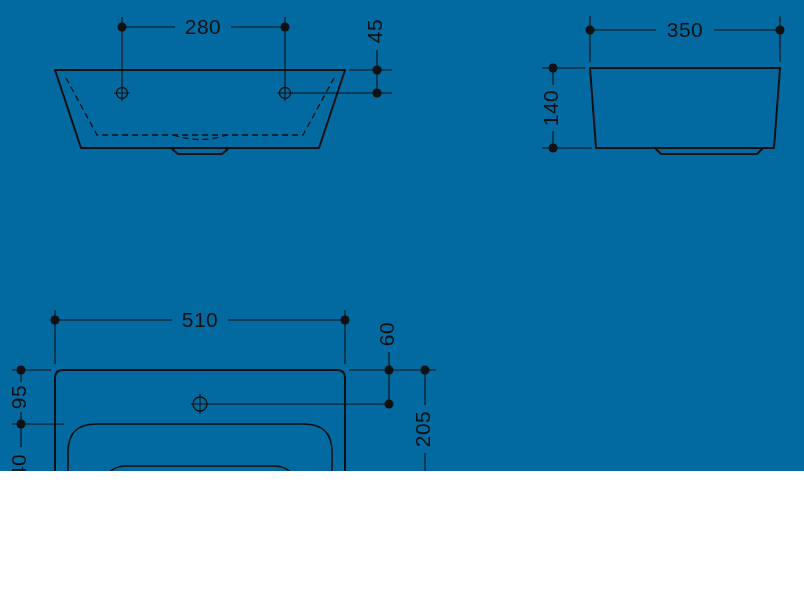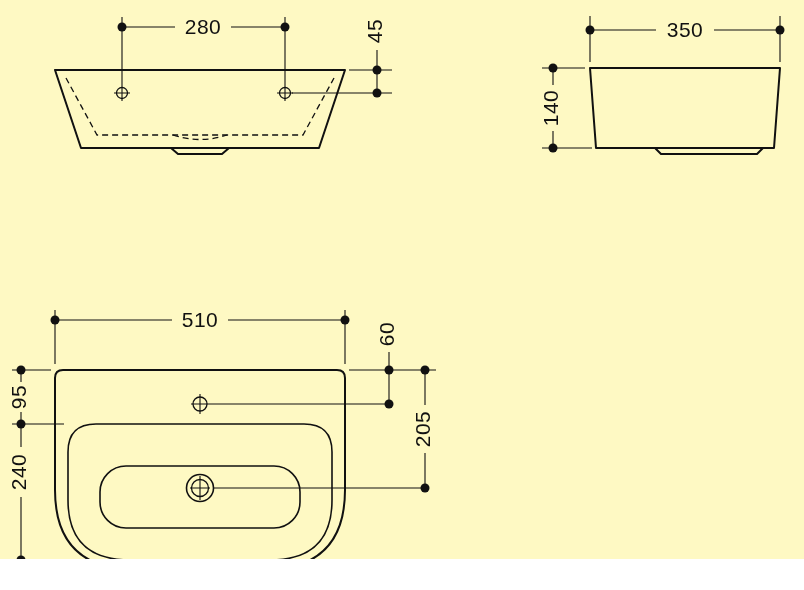--- a/index.html
+++ b/index.html
@@ -1,19 +1,19 @@
 <!DOCTYPE html>
 <html><head>
 <meta charset="utf-8">
 <style>
   html,body{margin:0;padding:0;background:#ffffff;}
   .canvas{
     position:relative;
-    width:804px;height:559px;
-    background:#fef9c3;
+    width:804px;height:471px;
+    background:#0369a1;
     font-family:"Liberation Sans", sans-serif;
     overflow:hidden;
   }
   svg{display:block;}
   .dim-label{
     font-family:"Liberation Sans", sans-serif;
     font-size:21px;
     fill:#111111;
     letter-spacing:0.5px;
   }

